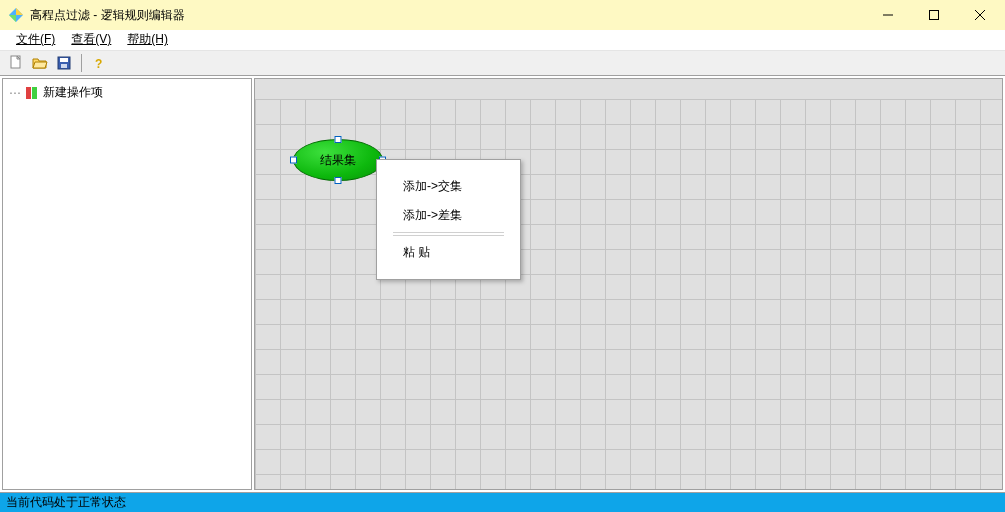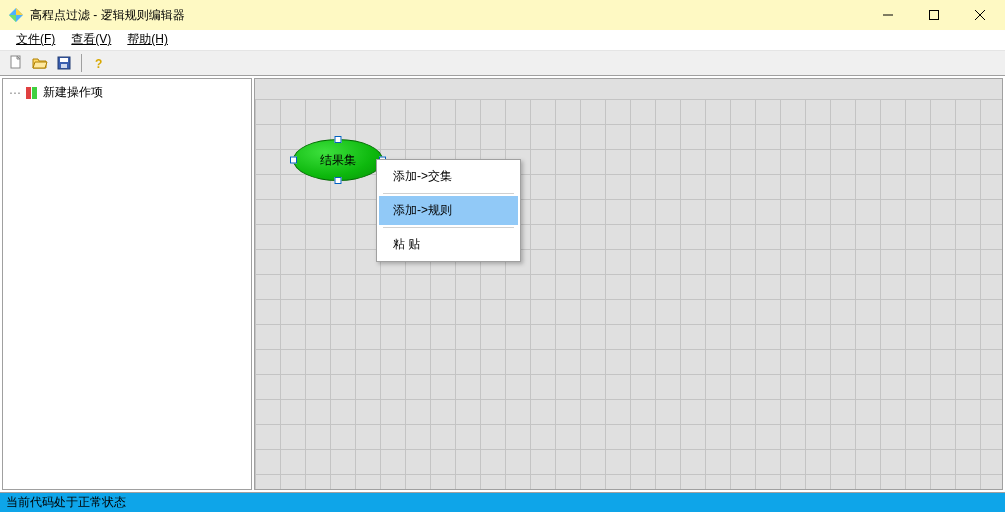--- a/index.html
+++ b/index.html
@@ -33,21 +33,21 @@
       position: absolute; left: 38px; top: 40px; width: 90px; height: 42px;
       background: radial-gradient(ellipse at 35% 30%, #3de03d 0%, #0db80d 60%, #069206 100%);
       border: 1px solid #006a00; border-radius: 50%;
       display: flex; align-items: center; justify-content: center;
       color: #000; font-size: 13px;
     }
     .handle { position: absolute; width: 7px; height: 7px; background: #fff; border: 1px solid #0060c0; }
     .ctx-menu {
       position: absolute; left: 121px; top: 60px; width: 145px;
       background: #fff; border: 1px solid #a0a0a0; box-shadow: 2px 2px 4px rgba(0,0,0,0.25);
-      padding: 2px;
+      padding: 12px;
     }
     .ctx-item { padding: 6px 14px; font-size: 12px; color: #000; }
     .ctx-item.highlight { background: #91c9f7; }
     .ctx-sep { height: 1px; background: #d0d0d0; margin: 2px 4px; }
     .ctx-item.disabled { color: #000000; }
     .statusbar { height: 20px; border-top: 1px solid #a0a0a0; background: #0ea5e9; display: flex; align-items: center; padding-left: 6px; font-size: 12px; }
   </style>
 </head>
 <body>
 
@@ -133,22 +133,22 @@
       <div class="node-ellipse">
         <span>结果集</span>
         <div class="handle" style="left:-4px; top:50%; transform:translateY(-50%);"></div>
         <div class="handle" style="right:-4px; top:50%; transform:translateY(-50%);"></div>
         <div class="handle" style="top:-4px; left:50%; transform:translateX(-50%);"></div>
         <div class="handle" style="bottom:-4px; left:50%; transform:translateX(-50%);"></div>
       </div>
 
       <div class="ctx-menu">
         <div class="ctx-item">添加-&gt;交集</div>
+        <div class="ctx-item">添加-&gt;差集</div>
         <div class="ctx-sep"></div>
-        <div class="ctx-item highlight">添加-&gt;规则</div>
         <div class="ctx-sep"></div>
         <div class="ctx-item disabled">粘  贴</div>
       </div>
 
     </div>
   </div>
 </div>
 
 <div class="statusbar">
   <span>当前代码处于正常状态</span>

